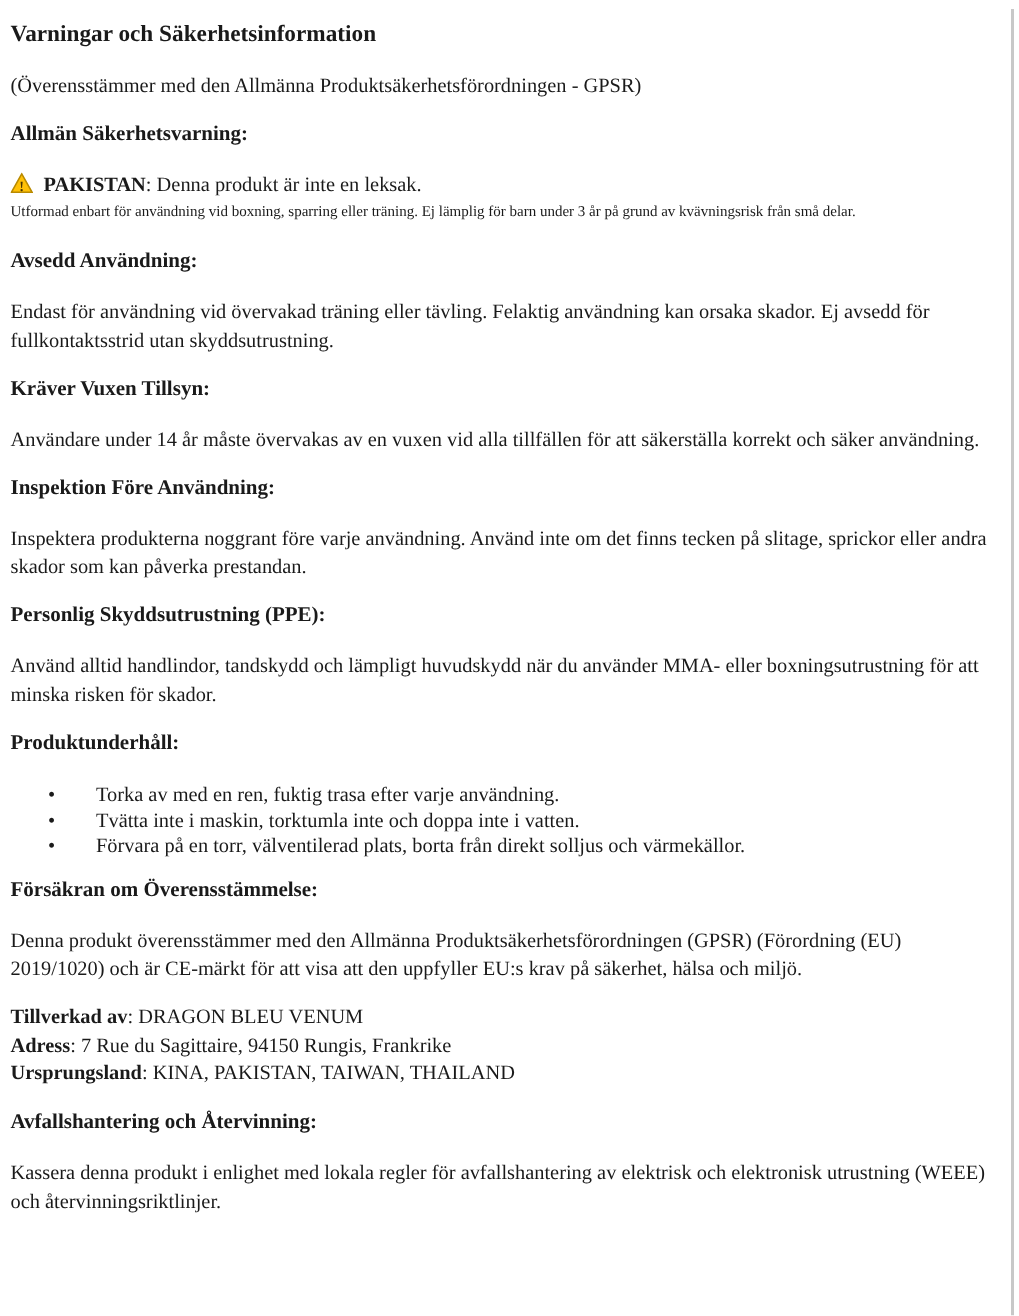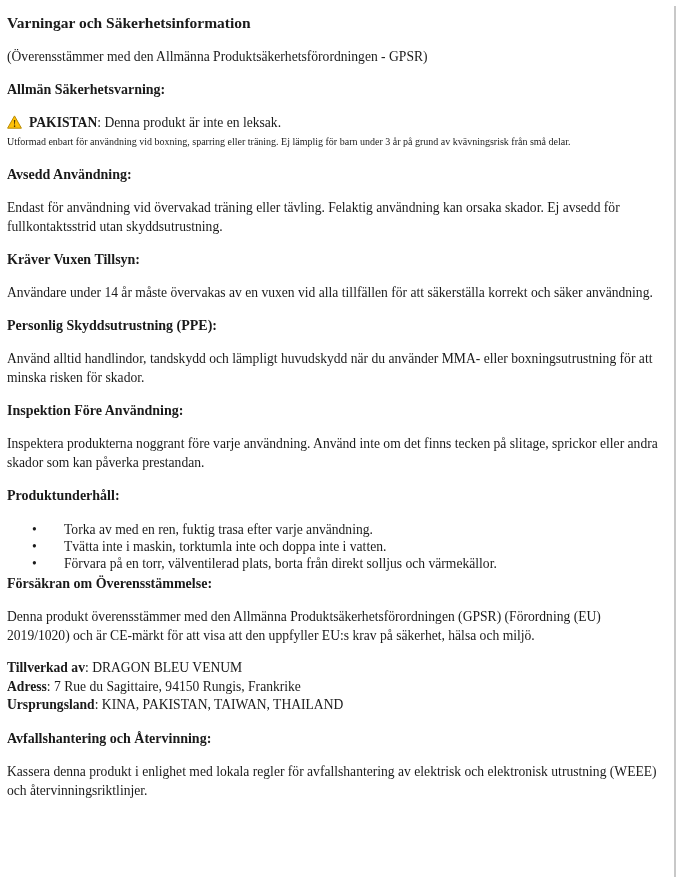--- a/index.html
+++ b/index.html
@@ -13,21 +13,21 @@
   .para{font-size:13.6px;line-height:19px;margin:0 0;}
   .heading{font-size:14px;font-weight:bold;line-height:19px;margin:14px 0;}
   .warn-block{margin:14px 0;}
   .warn-line{font-size:13.6px;line-height:19px;}
   .warn-line b{font-weight:bold;}
   .warn-body{font-size:10px;line-height:19px;margin:0;}
   .warn-icon{display:inline-block;vertical-align:-2px;margin-right:7px;}
   ul.bullets{list-style:none;margin:16px 0 2px 0;padding:0;}
   ul.bullets li{position:relative;padding-left:57px;font-size:13.6px;line-height:17px;}
   .bullet-glyph{position:absolute;left:25px;top:0;}
-  .after-list{margin-top:2px;}
+  .after-list{margin-top:12px;}
   .mfr-block{margin:14px 0;}
   .mfr-row{font-size:13.6px;line-height:18.5px;}
   .mfr-row b{font-weight:bold;}
   .edge-line{position:absolute;left:674px;top:6px;bottom:0;width:2px;background:#c8c8c8;}
 </style>
 </head>
 <body>
 
 <div class="doc">
 
@@ -52,27 +52,27 @@
     <div class="heading">Avsedd Användning:</div>
     <p class="para">Endast för användning vid övervakad träning eller tävling. Felaktig användning kan orsaka skador. Ej avsedd för fullkontaktsstrid utan skyddsutrustning.</p>
   </section>
 
   <section>
     <div class="heading">Kräver Vuxen Tillsyn:</div>
     <p class="para">Användare under 14 år måste övervakas av en vuxen vid alla tillfällen för att säkerställa korrekt och säker användning.</p>
   </section>
 
   <section>
-    <div class="heading">Personlig Skyddsutrustning (PPE):</div>
-    <p class="para">Använd alltid handlindor, tandskydd och lämpligt huvudskydd när du använder MMA- eller boxningsutrustning för att minska risken för skador.</p>
+    <div class="heading">Inspektion Före Användning:</div>
+    <p class="para">Inspektera produkterna noggrant före varje användning. Använd inte om det finns tecken på slitage, sprickor eller andra skador som kan påverka prestandan.</p>
   </section>
 
   <section>
-    <div class="heading">Inspektion Före Användning:</div>
-    <p class="para">Inspektera produkterna noggrant före varje användning. Använd inte om det finns tecken på slitage, sprickor eller andra skador som kan påverka prestandan.</p>
+    <div class="heading">Personlig Skyddsutrustning (PPE):</div>
+    <p class="para">Använd alltid handlindor, tandskydd och lämpligt huvudskydd när du använder MMA- eller boxningsutrustning för att minska risken för skador.</p>
   </section>
 
   <section>
     <div class="heading">Produktunderhåll:</div>
     <ul class="bullets">
       <li>
         <span class="bullet-glyph">•</span>
         <span>Torka av med en ren, fuktig trasa efter varje användning.</span>
       </li>
       <li>

